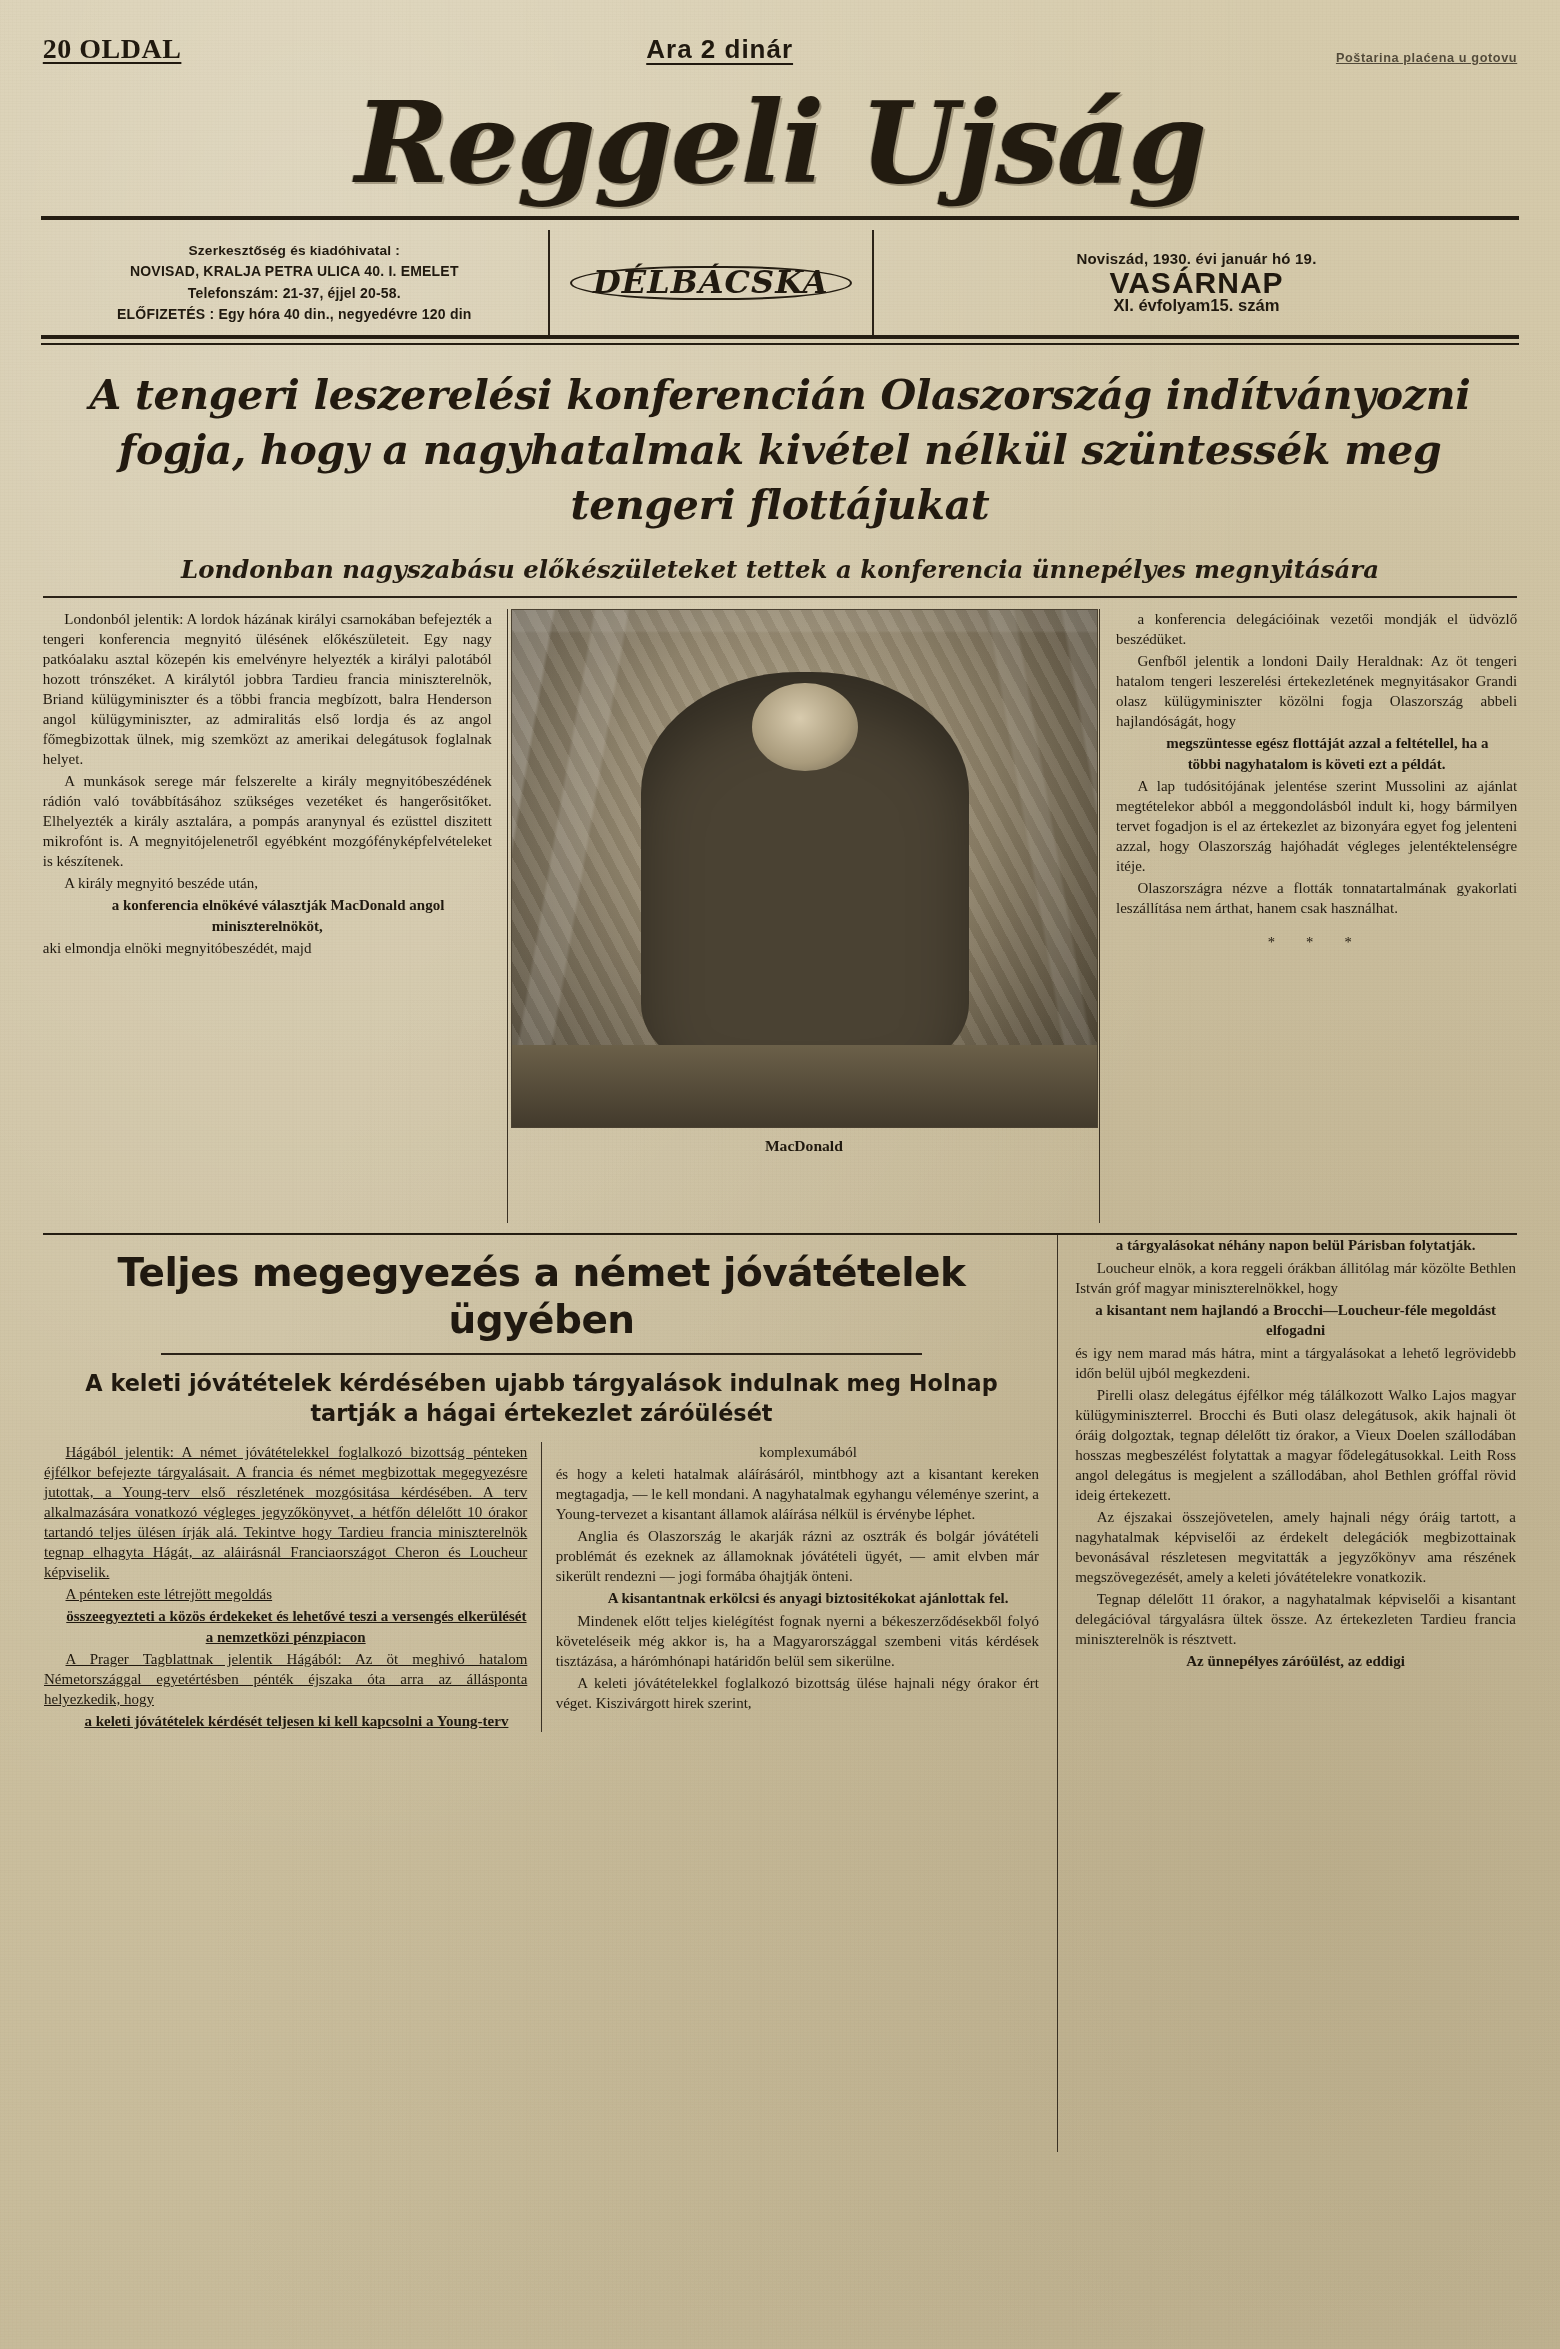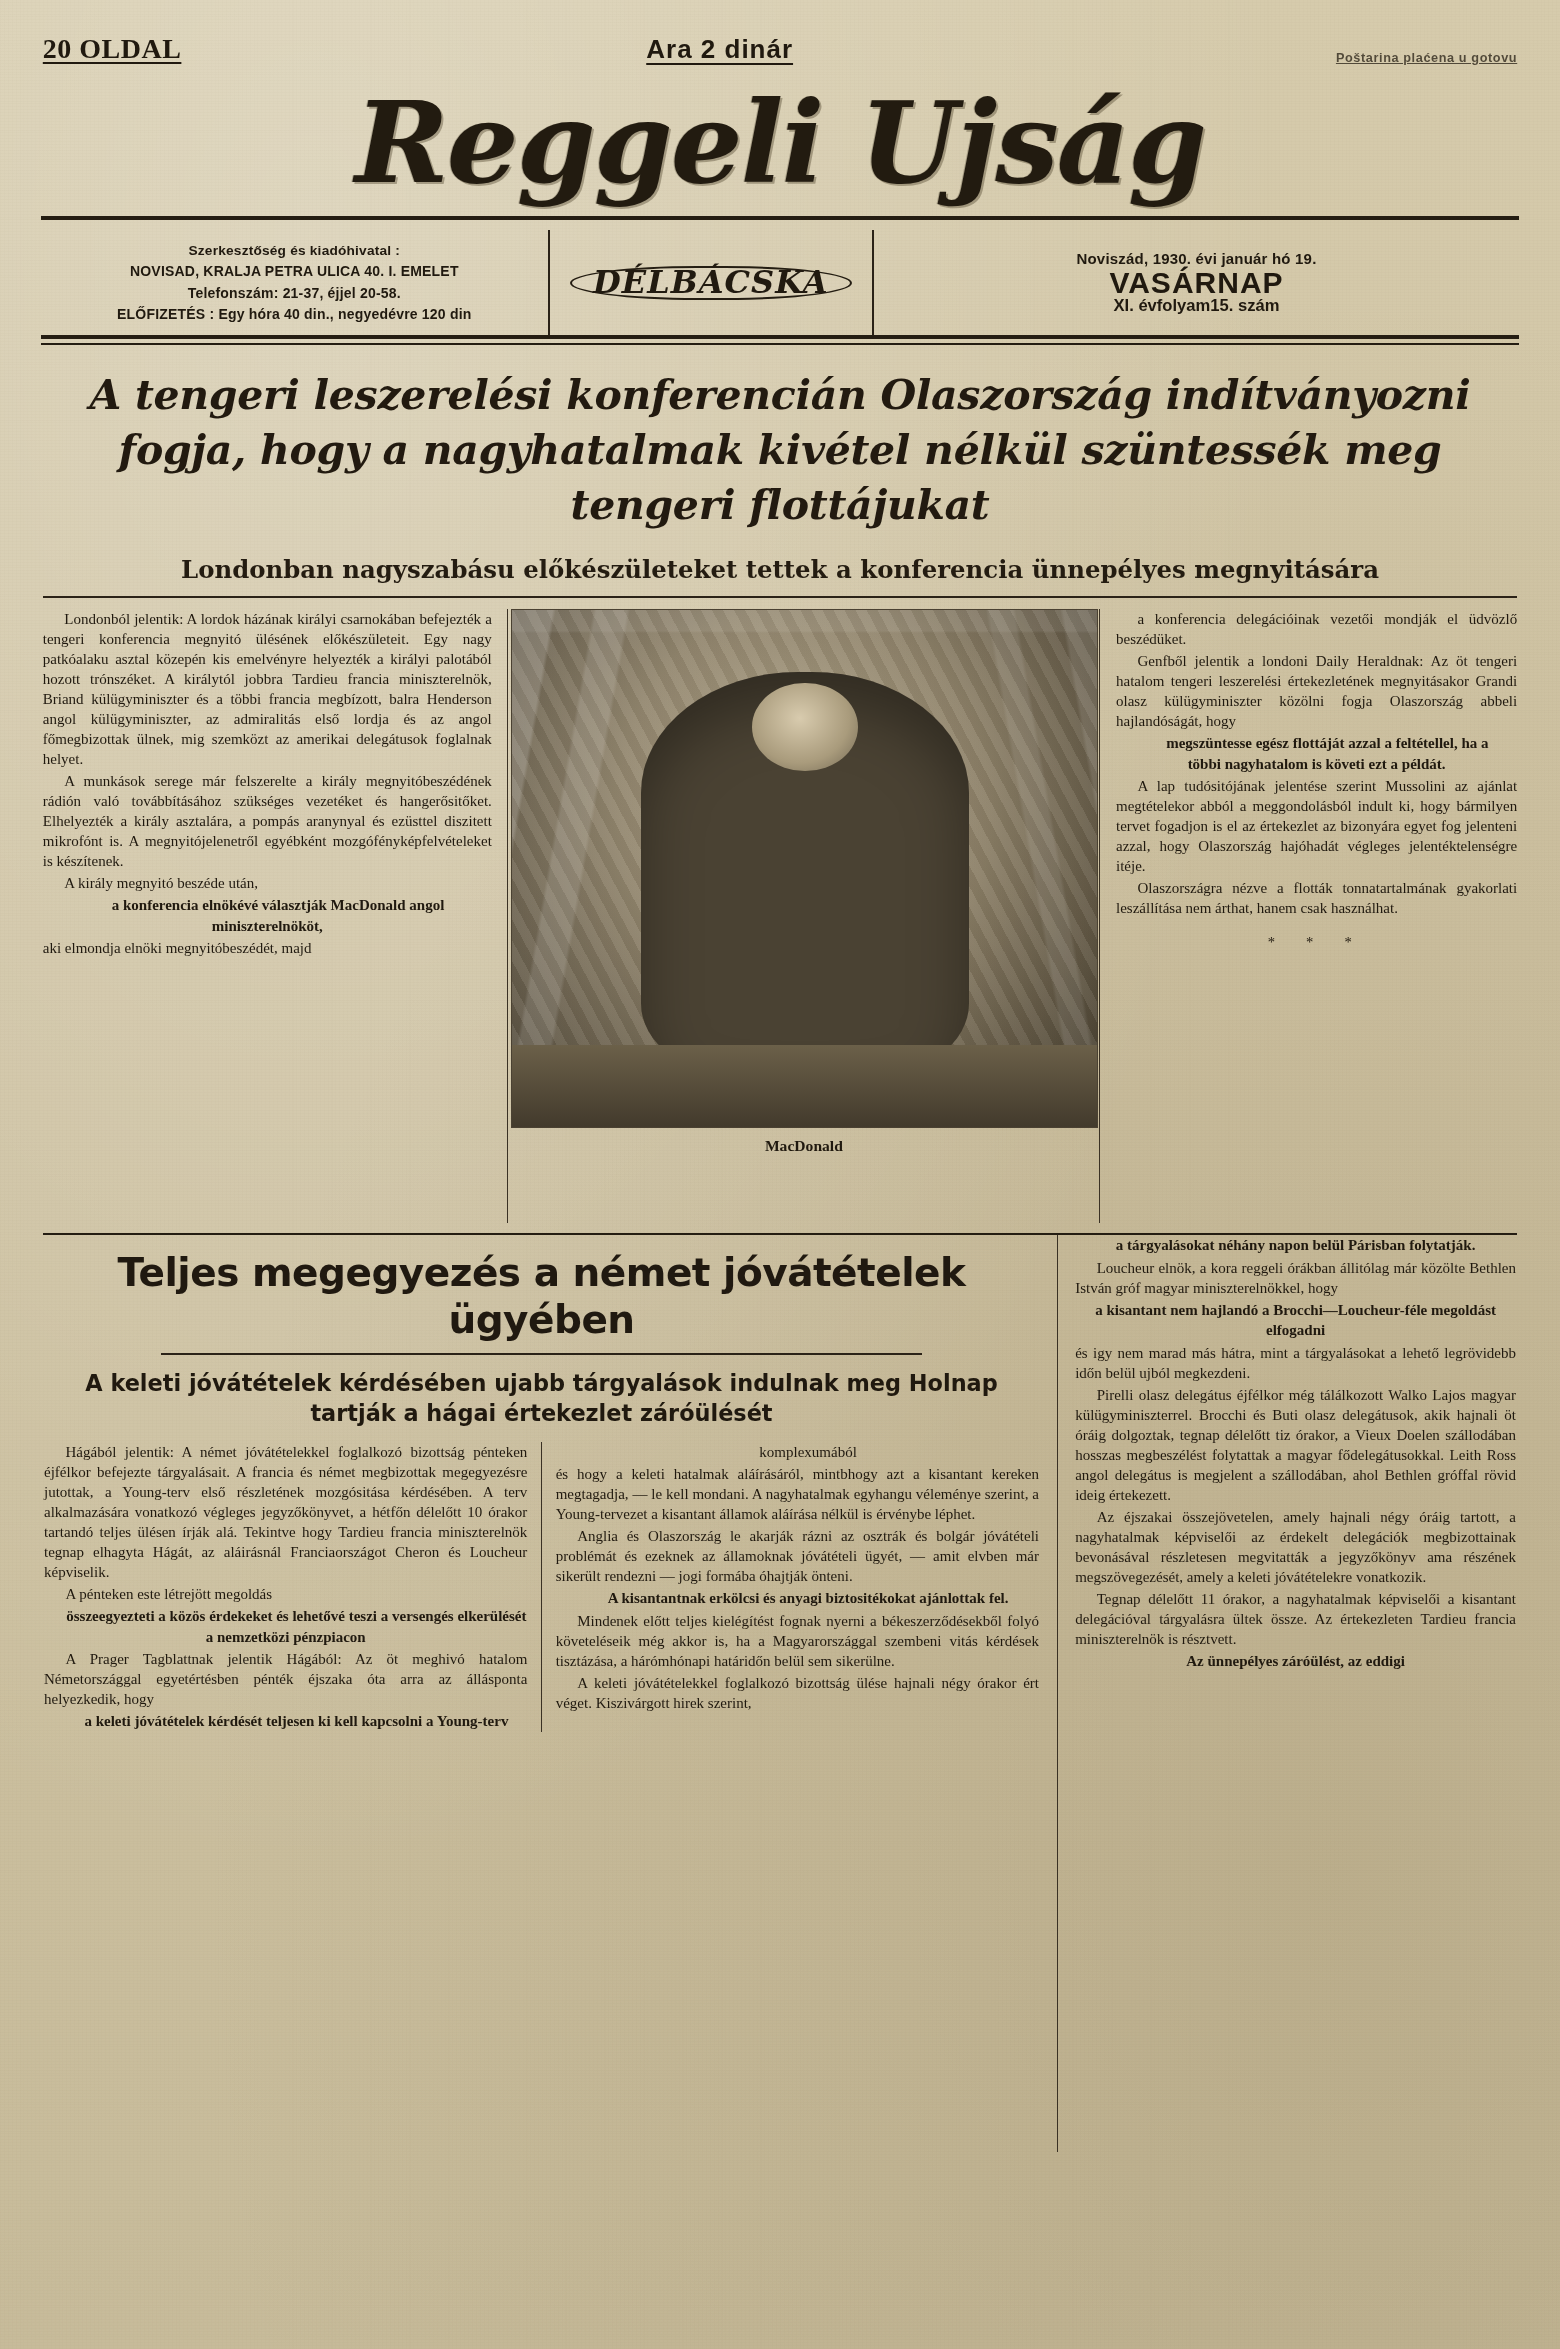--- a/index.html
+++ b/index.html
@@ -176,20 +176,21 @@
     font-weight: bold;
     font-size: 41px;
     line-height: 55px;
     letter-spacing: -0.3px;
     color: #221a10;
   }
   .subhead {
     position: relative;
     text-align: center;
     font-family: "DejaVu Serif", serif;
+    font-style: italic;
     font-weight: bold;
     font-size: 24.4px;
     margin: 21.5px 39px 11.7px 39px;
     color: #241c11;
   }
   .rule-under-sub {
     border-top: 2px solid #2a2217;
     margin: 5.9px 9.8px 0 9.8px;
   }
 
@@ -316,21 +317,21 @@
     text-align: center;
     font-family: "DejaVu Sans", sans-serif;
     font-weight: bold;
     font-size: 22.4px;
     line-height: 30px;
     margin: 13.7px 9.8px 5.9px 9.8px;
   }
   .rule-h3 { border-top: 2px solid #2a2217; margin: 9.8px 117px 0 117px;}
   .subcols { display: flex; margin-top: 13.7px; }
   .subcol { flex: 1 1 0; font-size: 15px; line-height: 20px; text-align: justify; }
-  .subcol.a { padding-right: 13.7px; border-right: 1px solid #3a3124; }
+  .subcol.a { padding-right: 13.7px; border-right: 1px solid #3a3124; text-decoration: underline; }
   .subcol.b { padding-left: 13.7px; }
   .subcol p { margin: 0; text-indent: 21.5px; }
   .subcol p + p { margin-top: 2px; }
   .centerline { text-align: center; text-indent: 0; font-weight: normal; margin: 5.9px 0; }
 
   .rcol { font-size: 15px; line-height: 20px; text-align: justify; }
   .rcol p { margin: 0; text-indent: 21.5px; }
   .rcol p + p { margin-top: 2px; }
   .rcol .bold-blk { text-indent: 0; }
 </style>

